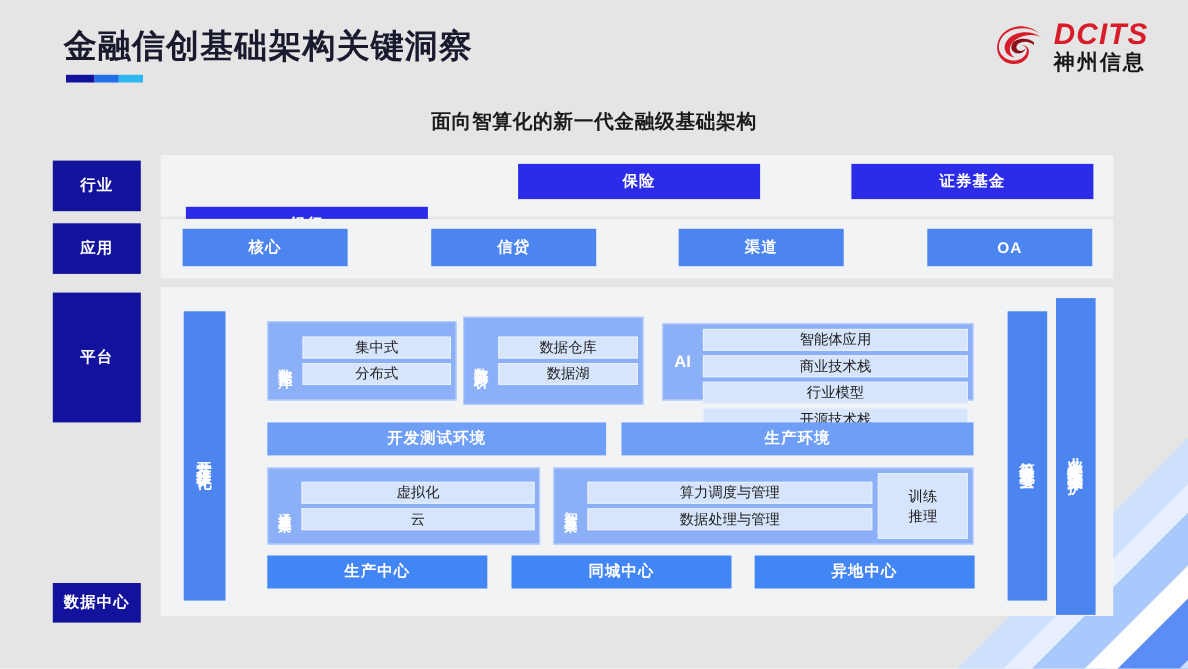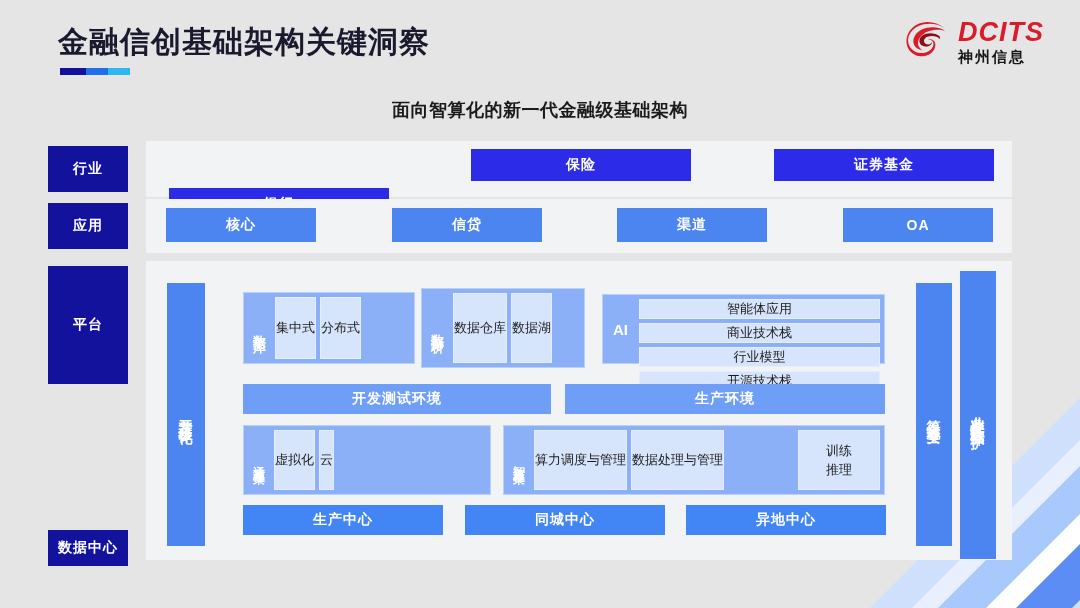--- a/index.html
+++ b/index.html
@@ -66,21 +66,21 @@
     z-index: 3;
   }
   .logo-mark { width: 46px; height: 46px; }
   .logo-text { line-height: 1; }
   .logo-en {
     font-size: 27px; font-weight: bold; font-style: italic;
     letter-spacing: 1px; color: #d81c2a;
     font-family: "Liberation Sans", sans-serif;
   }
   .logo-cn {
-    font-size: 15px; font-weight: bold; color: #161616;
+    font-size: 19px; font-weight: bold; color: #161616;
     letter-spacing: 2px; margin-top: 3px;
   }
 
   .subtitle {
     position: absolute; left: 0; right: 0; top: 98px;
     text-align: center;
     font-size: 18px; font-weight: bold; color: #1b1b1b;
     letter-spacing: 0.5px;
     z-index: 3;
   }
@@ -119,21 +119,21 @@
     background: #8cb0f8;
     padding: 4px;
     gap: 5px;
     border: 1px solid #b9d0fb;
   }
   .group-label {
     color: #fff; font-weight: bold; font-size: 13px;
     display: flex; align-items: center; justify-content: center;
     padding: 0 2px;
   }
-  .group-body { display: flex; gap: 4px; flex: 1; }
+  .group-body { display: flex; flex-direction: column; gap: 4px; flex: 1; justify-content: center; }
   .group-grid {
     display: grid; grid-template-columns: 1fr;
     gap: 4px; flex: 1;
   }
   .cell {
     background: #d7e5fc;
     color: #1b1b1b; font-size: 13px;
     display: flex; align-items: center; justify-content: center;
     border: 1px solid #e5eefd;
   }

